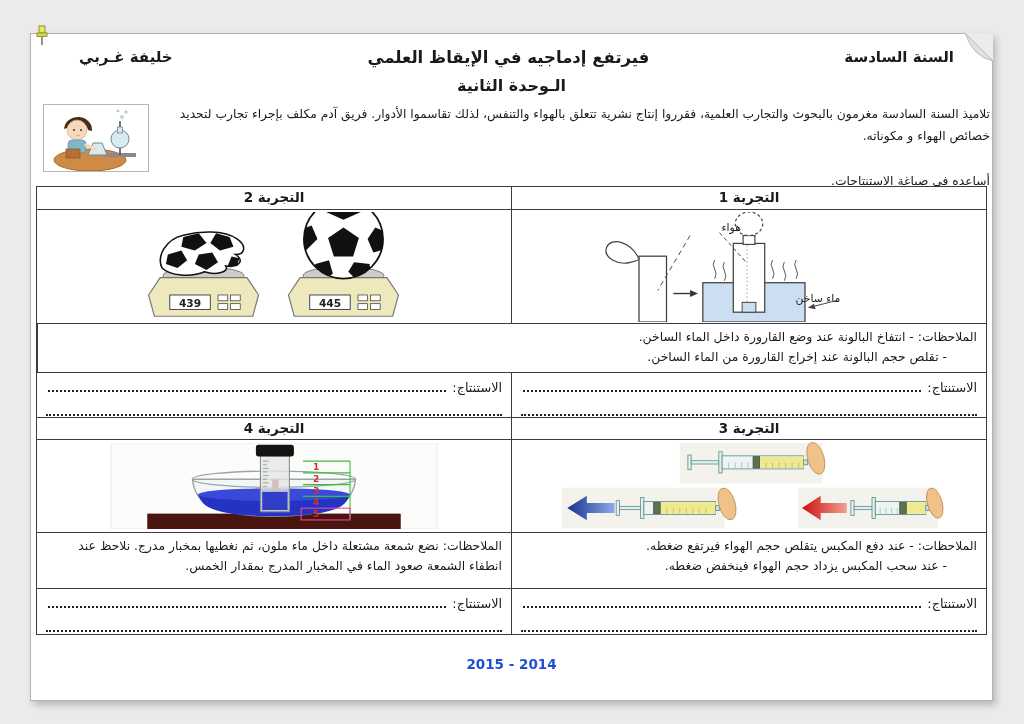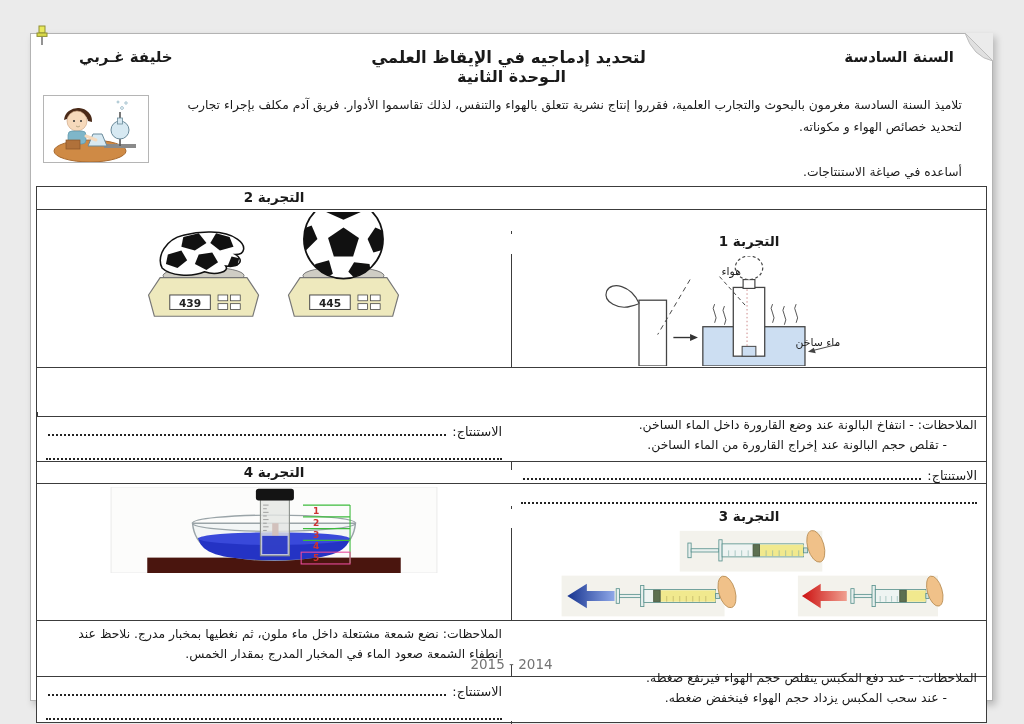--- a/index.html
+++ b/index.html
@@ -12,74 +12,74 @@
     background:#ffffff;border:1px solid #b3b3b3;
     box-shadow:3px 4px 7px rgba(0,0,0,0.22);
   }
   .pin{position:absolute;left:4px;top:-9px;}
   .fold{position:absolute;top:-1px;right:-1px;}
   
   .hdr{display:flex;direction:rtl;justify-content:space-between;align-items:flex-start;
        padding:14px 38px 0 48px;}
   .hdr-side{font-size:15px;font-weight:bold;}
   .hdr-title{font-size:16.5px;font-weight:bold;}
-  .hdr-sub{text-align:center;font-size:16px;font-weight:bold;margin-top:0;direction:rtl;}
+  .hdr-sub{text-align:center;font-size:16px;font-weight:bold;margin-top:9px;direction:rtl;}
   
-  .intro{display:flex;direction:rtl;padding:9px 30px 0 12px;align-items:flex-start;gap:8px;}
+  .intro{display:flex;direction:rtl;padding:9px 2px 0 12px;align-items:flex-start;gap:8px;}
   .intro-text{flex:1;direction:rtl;text-align:right;font-size:12.3px;line-height:1.75;}
   .intro-text p{margin:0;}
   .intro-text .p2{margin-top:24px;}
   .intro-img{width:104px;height:66px;border:1px solid #b5b5b5;background:#fff;flex:0 0 auto;
              margin-right:14px;}
   
   .tbl{position:absolute;left:5px;right:5px;top:152px;border:1px solid #3c3c3c;background:#fff;}
   .row{display:flex;direction:rtl;}
   .row + .row{border-top:1px solid #3c3c3c;}
   .cell{flex:1 1 50%;min-width:0;}
-  .cell.first{border-left:1px solid #3c3c3c;margin-top:44px;}
+  .cell.first{border-left:1px solid #3c3c3c;}
   .hcell{text-align:center;font-weight:bold;font-size:13.5px;padding:2px 0 1px;direction:rtl;}
   .icell{display:flex;align-items:center;justify-content:center;overflow:hidden;}
   .ocell{direction:rtl;text-align:right;font-size:12.4px;line-height:1.6;padding:3px 9px 2px 9px;}
   .obs-ind{padding-right:30px;}
   .ccell{direction:rtl;padding:5px 9px 4px 9px;font-size:12.8px;}
   .cline1{display:flex;align-items:flex-end;}
   .clabel{white-space:nowrap;}
   .dotfill{flex:1;border-bottom:2px dotted #222;height:12px;margin:0 6px 3px 2px;}
   .dotline{border-bottom:2px dotted #222;height:14px;margin-top:5px;}
   .r-h1{height:22px;}
   .r-img1 .icell{height:113px;}
   .r-obs1{height:48px;}
   .r-con1{height:44px;}
   .r-h2{height:21px;}
   .r-img2 .icell{height:92px;}
   .r-obs2{height:55px;}
   .r-con2{height:45px;}
   .footer{position:absolute;left:0;right:0;top:622px;text-align:center;
-          font-size:13.5px;font-weight:normal;color:#737373;}
+          font-size:13.5px;font-weight:bold;color:#1d4ed8;}
   svg text{font-family:"DejaVu Sans", sans-serif;}
 </style>
 </head>
 <body>
 
 <div class="page">
 
   <svg class="pin" width="14" height="22" viewBox="0 0 14 22">
     <rect x="4" y="1" width="6" height="7" fill="#e9e95c" stroke="#8f8f33" stroke-width="1"></rect>
     <rect x="2" y="8" width="10" height="3.4" fill="#dada4a" stroke="#8f8f33" stroke-width="1"></rect>
     <line x1="7" y1="12" x2="7" y2="20" stroke="#666" stroke-width="1.4"></line>
   </svg>
 
   <svg class="fold" width="30" height="30" viewBox="0 0 30 30">
     <polygon points="2,0 30,0 30,28" fill="#ebebeb"></polygon>
     <path d="M2,0 L30,28 Q10,24 2,0 Z" fill="#e0e0e0" stroke="#bdbdbd" stroke-width="1"></path>
   </svg>
 
   <div class="hdr">
     <span class="hdr-side">السنة السادسة</span>
-    <span class="hdr-title">لتحديد إدماجيه في الإيقاظ العلمي</span>
+    <span class="hdr-title">فيرتفع إدماجيه في الإيقاظ العلمي</span>
     <span class="hdr-side">خليفة غـربي</span>
   </div>
   <div class="hdr-sub">الـوحدة الثانية</div>
 
   <div class="intro">
     <div class="intro-text">
       <p>تلاميذ السنة السادسة مغرمون بالبحوث والتجارب العلمية، فقرروا إنتاج نشرية تتعلق بالهواء والتنفس، لذلك تقاسموا الأدوار. فريق آدم مكلف بإجراء تجارب لتحديد خصائص الهواء و مكوناته.</p>
       <p class="p2">أساعده في صياغة الاستنتاجات.</p>
     </div>
     <svg class="intro-img" viewBox="0 0 100 66">

